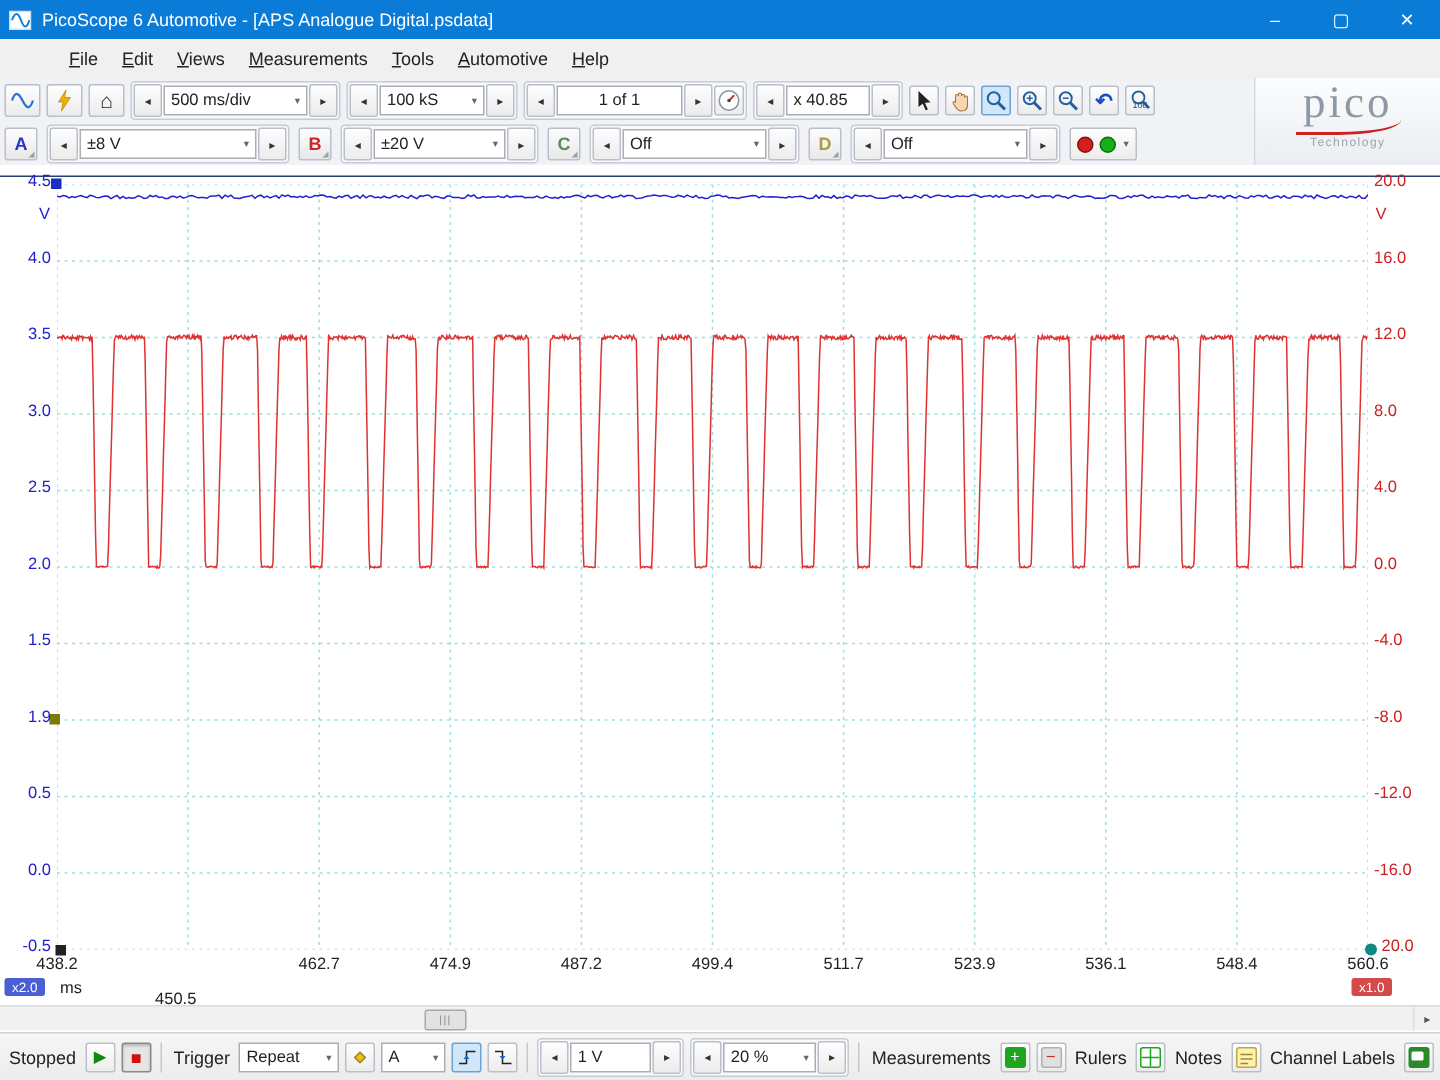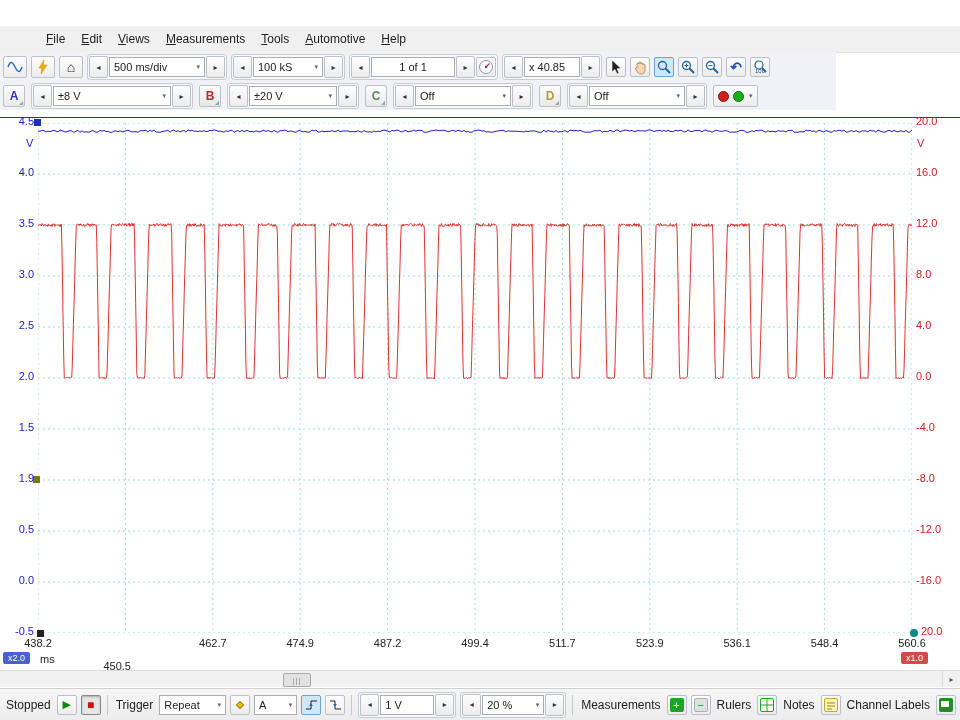--- a/index.html
+++ b/index.html
@@ -64,20 +64,34 @@
   .z100 .zt{position:absolute;bottom:2px;left:50%;transform:translateX(-50%);font-size:6px;color:#204a80;}
   .dotred{width:9px;height:9px;border-radius:50%;background:#d02020;border:1px solid #8a1010;}
   .dotgreen{width:9px;height:9px;border-radius:50%;background:#18b018;border:1px solid #0a700a;margin-left:2px;}
   .sqicon{width:14px;height:14px;border-radius:2px;display:inline-block;box-sizing:border-box;}
 </style>
 </head>
 <body>
 
 <div id="app">
 
+  <div class="titlebar">
+    <span class="appicon">
+      <svg width="15" height="13">
+        <rect x="0.5" y="0.5" width="14" height="12" fill="#fff" stroke="#cfe2f5"></rect>
+        <path d="M2 6.5 C4 1,6 1,8 6.5 S12 12,13.5 6.5" stroke="#0a7bd6" fill="none" stroke-width="1.3"></path>
+      </svg>
+    </span>
+    <span class="title">PicoScope 6 Automotive - [APS Analogue Digital.psdata]</span>
+    <span class="wbtns">
+      <span class="wbtn">–</span>
+      <span class="wbtn">▢</span>
+      <span class="wbtn">✕</span>
+    </span>
+  </div>
 
   <div class="menubar">
     <span>File</span>
     <span>Edit</span>
     <span>Views</span>
     <span>Measurements</span>
     <span>Tools</span>
     <span>Automotive</span>
     <span>Help</span>
   </div>
@@ -230,20 +244,25 @@
       <span class="spin">▸</span>
     </span>
 
     <span class="btn" style="gap:2px;padding:0 4px;">
       <span class="dotred"></span>
       <span class="dotgreen"></span>
       <span class="caret" style="font-size:7px;color:#666;margin-left:3px;">▾</span>
     </span>
   </div>
 
+  <div class="logo">
+    <div class="name">pico</div>
+    <span class="arc"></span>
+    <div class="sub">Technology</div>
+  </div>
 
   <div id="graph">
     <div class="topline"></div>
     <svg id="plot" width="874" height="510">
         <line x1="0" y1="0" x2="0" y2="510" stroke="#9fdede" stroke-dasharray="2 3"></line>
         <line x1="87.4" y1="0" x2="87.4" y2="510" stroke="#9fdede" stroke-dasharray="2 3"></line>
         <line x1="174.8" y1="0" x2="174.8" y2="510" stroke="#9fdede" stroke-dasharray="2 3"></line>
         <line x1="262.2" y1="0" x2="262.2" y2="510" stroke="#9fdede" stroke-dasharray="2 3"></line>
         <line x1="349.6" y1="0" x2="349.6" y2="510" stroke="#9fdede" stroke-dasharray="2 3"></line>
         <line x1="437" y1="0" x2="437" y2="510" stroke="#9fdede" stroke-dasharray="2 3"></line>

